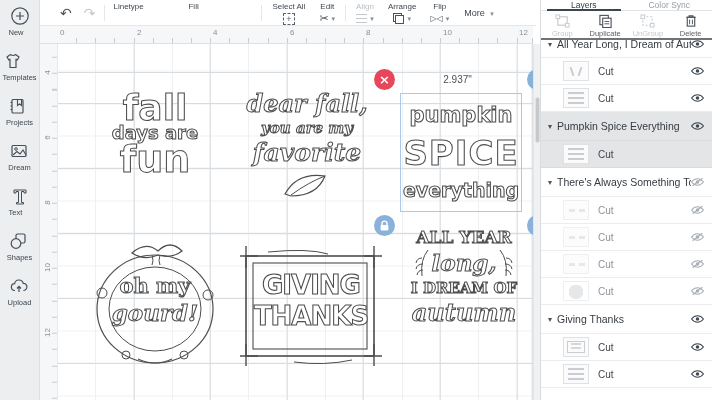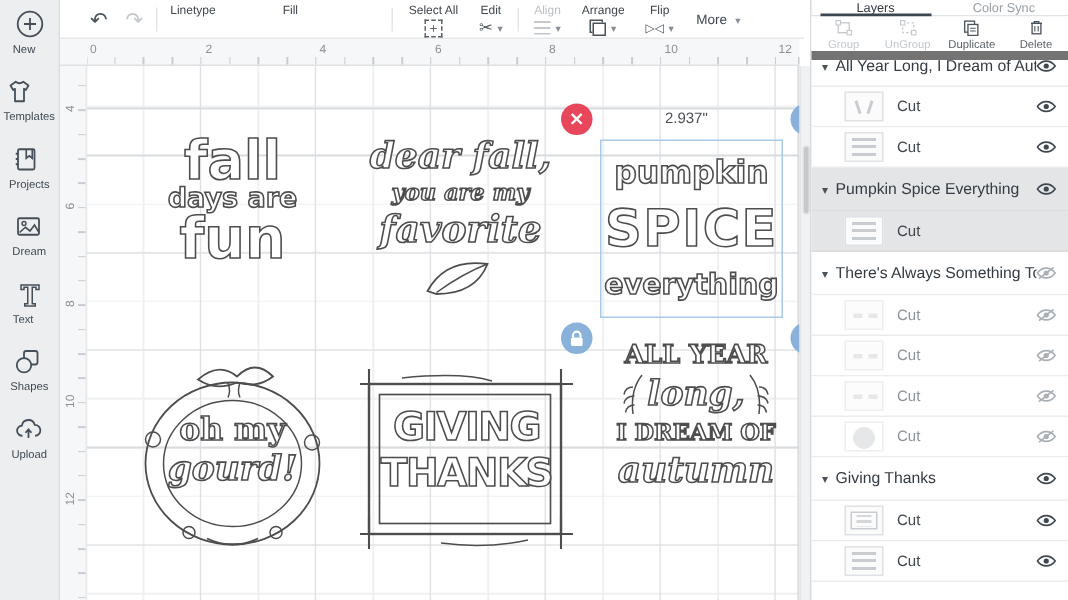--- a/index.html
+++ b/index.html
@@ -130,21 +130,21 @@
   .d6 .l2 { font-size:23px; line-height:24px; }
   .d6 .l3 { font-size:15px; line-height:21px; }
   .d6 .l4 { font-size:24px; line-height:28px; }
 
   
   .panel { position:absolute; left:540px; top:0; width:172px; height:400px; background:#fff; border-left:1px solid #d9dcde; }
   .panel-tabs { position:absolute; left:0; top:0; width:100%; height:11px; border-bottom:1px solid #e1e4e6; display:flex; }
   .panel-tab { flex:1; text-align:center; font-size:8.5px; color:#9aa0a6; cursor:pointer; line-height:10px; position:relative; }
   .panel-tab.active { color:#343b42; }
   .panel-tab.active::after { content:""; position:absolute; left:6px; right:6px; bottom:-1px; height:2px; background:#3c4650; }
-  .panel-actions { position:absolute; left:0; top:11px; width:100%; height:29px; background:#fff; border-bottom:6px solid #737373; display:flex; z-index:3; }
+  .panel-actions { position:absolute; left:0; top:11px; width:100%; height:29px; background:#fff; border-bottom:2px solid #737373; display:flex; z-index:3; }
   .pa-btn { flex:1; display:flex; flex-direction:column; align-items:center; justify-content:center; background:none; border:none; cursor:pointer; padding-top:2px; }
   .pa-btn svg { display:block; }
   .pa-btn .pa-label { font-size:7.5px; margin-top:1px; color:#5a6268; }
   .pa-btn.dim .pa-label { color:#c3c8cd; }
   .pa-btn.dim svg { color:#c3c8cd; }
   .pa-btn svg { color:#4a525a; }
 
   .rows { position:absolute; left:0; top:40px; width:100%; bottom:0; overflow:hidden; z-index:1; }
   .lrow { display:flex; align-items:center; border-bottom:1px solid #eaecee; background:#fff; cursor:pointer; position:relative; }
   .lrow.group { height:29px; padding-left:7px; }
@@ -436,35 +436,35 @@
     </div>
     <div class="panel-actions">
       <button class="pa-btn dim">
         <svg width="15" height="14" viewBox="0 0 16 15">
             <rect x="3" y="3" width="10" height="9" fill="none" stroke="currentColor" stroke-width="1.2"></rect>
             <rect x="1" y="1" width="4" height="4" fill="#fff" stroke="currentColor" stroke-width="1"></rect>
             <rect x="11" y="10" width="4" height="4" fill="#fff" stroke="currentColor" stroke-width="1"></rect>
           </svg>
         <span class="pa-label">Group</span>
       </button>
+      <button class="pa-btn">
+        <svg width="15" height="14" viewBox="0 0 16 15">
+            <rect x="2" y="1.5" width="9" height="10" fill="#fff" stroke="currentColor" stroke-width="1.2"></rect>
+            <rect x="5" y="4.5" width="9" height="10" fill="#fff" stroke="currentColor" stroke-width="1.2"></rect>
+            <path d="M7 8 h5 M7 10.5 h5" stroke="currentColor" stroke-width="1"></path>
+          </svg>
+        <span class="pa-label">Duplicate</span>
+      </button>
       <button class="pa-btn dim">
         <svg width="15" height="14" viewBox="0 0 16 15">
             <rect x="3" y="3" width="10" height="9" fill="none" stroke="currentColor" stroke-width="1.2" stroke-dasharray="2 2"></rect>
             <rect x="1" y="1" width="4" height="4" fill="#fff" stroke="currentColor" stroke-width="1"></rect>
             <rect x="11" y="10" width="4" height="4" fill="#fff" stroke="currentColor" stroke-width="1"></rect>
           </svg>
         <span class="pa-label">UnGroup</span>
-      </button>
-      <button class="pa-btn">
-        <svg width="15" height="14" viewBox="0 0 16 15">
-            <rect x="2" y="1.5" width="9" height="10" fill="#fff" stroke="currentColor" stroke-width="1.2"></rect>
-            <rect x="5" y="4.5" width="9" height="10" fill="#fff" stroke="currentColor" stroke-width="1.2"></rect>
-            <path d="M7 8 h5 M7 10.5 h5" stroke="currentColor" stroke-width="1"></path>
-          </svg>
-        <span class="pa-label">Duplicate</span>
       </button>
       <button class="pa-btn">
         <svg width="14" height="14" viewBox="0 0 14 15">
             <path d="M2 3.5 h10 M5 3.5 v-1.5 h4 v1.5" fill="none" stroke="currentColor" stroke-width="1.2"></path>
             <rect x="3" y="3.5" width="8" height="9.5" fill="none" stroke="currentColor" stroke-width="1.2"></rect>
             <path d="M5.5 6 v5 M8.5 6 v5" stroke="currentColor" stroke-width="1"></path>
           </svg>
         <span class="pa-label">Delete</span>
       </button>
     </div>

